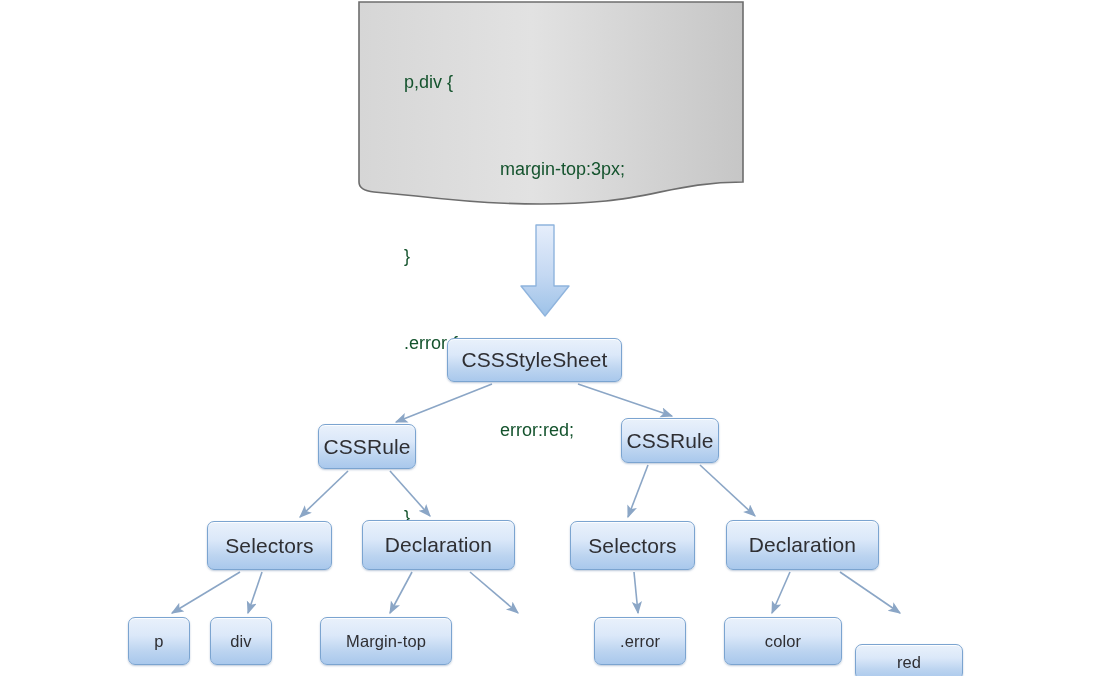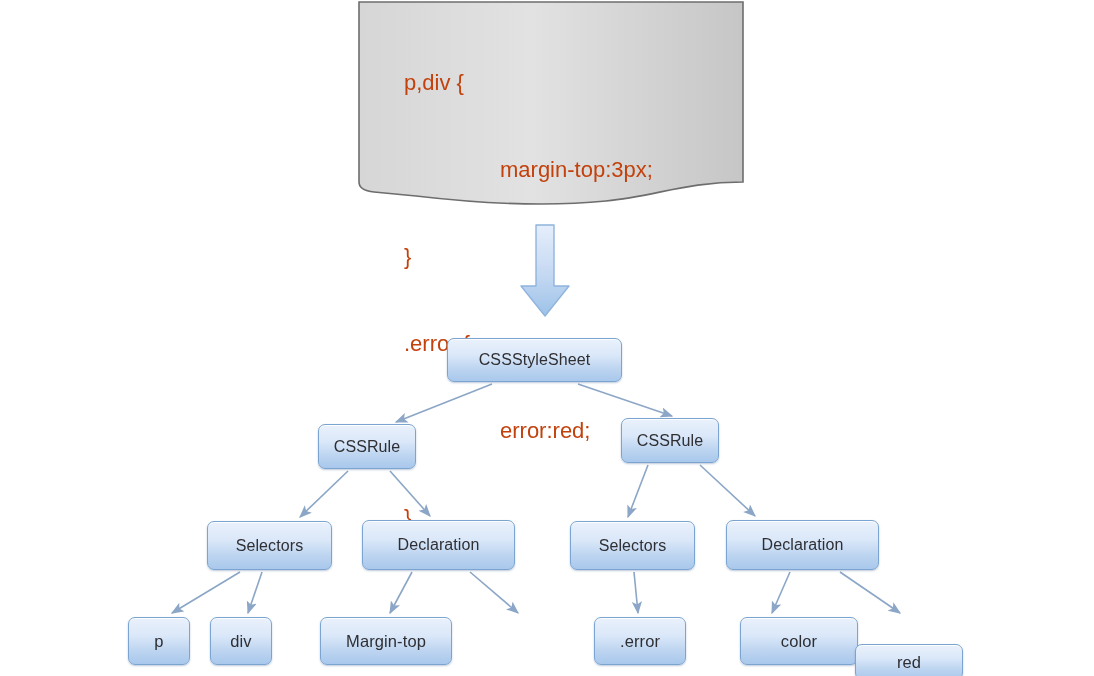--- a/index.html
+++ b/index.html
@@ -46,42 +46,42 @@
   }
   #doc-text {
     position: absolute;
     left: 0;
     top: 0;
     width: 390px;
     height: 205px;
     padding: 10px 0 0 48px;
     box-sizing: border-box;
     font-family: "Liberation Sans", sans-serif;
-    font-size: 22px;
-    color: #c2410c;
+    font-size: 18px;
+    color: #14532d;
     line-height: 29px;
     white-space: pre;
   }
   .code-line { display: block; }
   .code-indent { padding-left: 96px; }
 
   
   .node {
     position: absolute;
     box-sizing: border-box;
     display: flex;
     align-items: center;
     justify-content: center;
     border: 1px solid #7ba4d0;
     border-radius: 7px;
     background: linear-gradient(to bottom, #e9f1fb 0%, #dbe8f9 38%, #bcd4f0 72%, #a9c8ec 100%);
     box-shadow: 0 1px 2px rgba(90,120,160,0.40), inset 0 1px 0 rgba(255,255,255,0.85);
     color: #2f2f33;
     font-family: "Liberation Sans", sans-serif;
-    font-size: 16px;
+    font-size: 21px;
     letter-spacing: 0.1px;
     white-space: nowrap;
   }
   .node.small { font-size: 16.5px; }
 </style>
 </head>
 <body>
 
 <div id="canvas">
 
@@ -176,20 +176,20 @@
   </div>
   <div class="node small" style="left:320px;top:617px;width:132px;height:48px">
     <span>Margin-top</span>
   </div>
   <div class="node small" style="left:210px;top:617px;width:62px;height:48px">
     <span>div</span>
   </div>
   <div class="node small" style="left:594px;top:617px;width:92px;height:48px">
     <span>.error</span>
   </div>
-  <div class="node small" style="left:740px;top:617px;width:118px;height:48px">
+  <div class="node small" style="left:724px;top:617px;width:118px;height:48px">
     <span>color</span>
   </div>
   <div class="node small" style="left:855px;top:644px;width:108px;height:36px">
     <span>red</span>
   </div>
 
 </div>
 
 </body></html>

